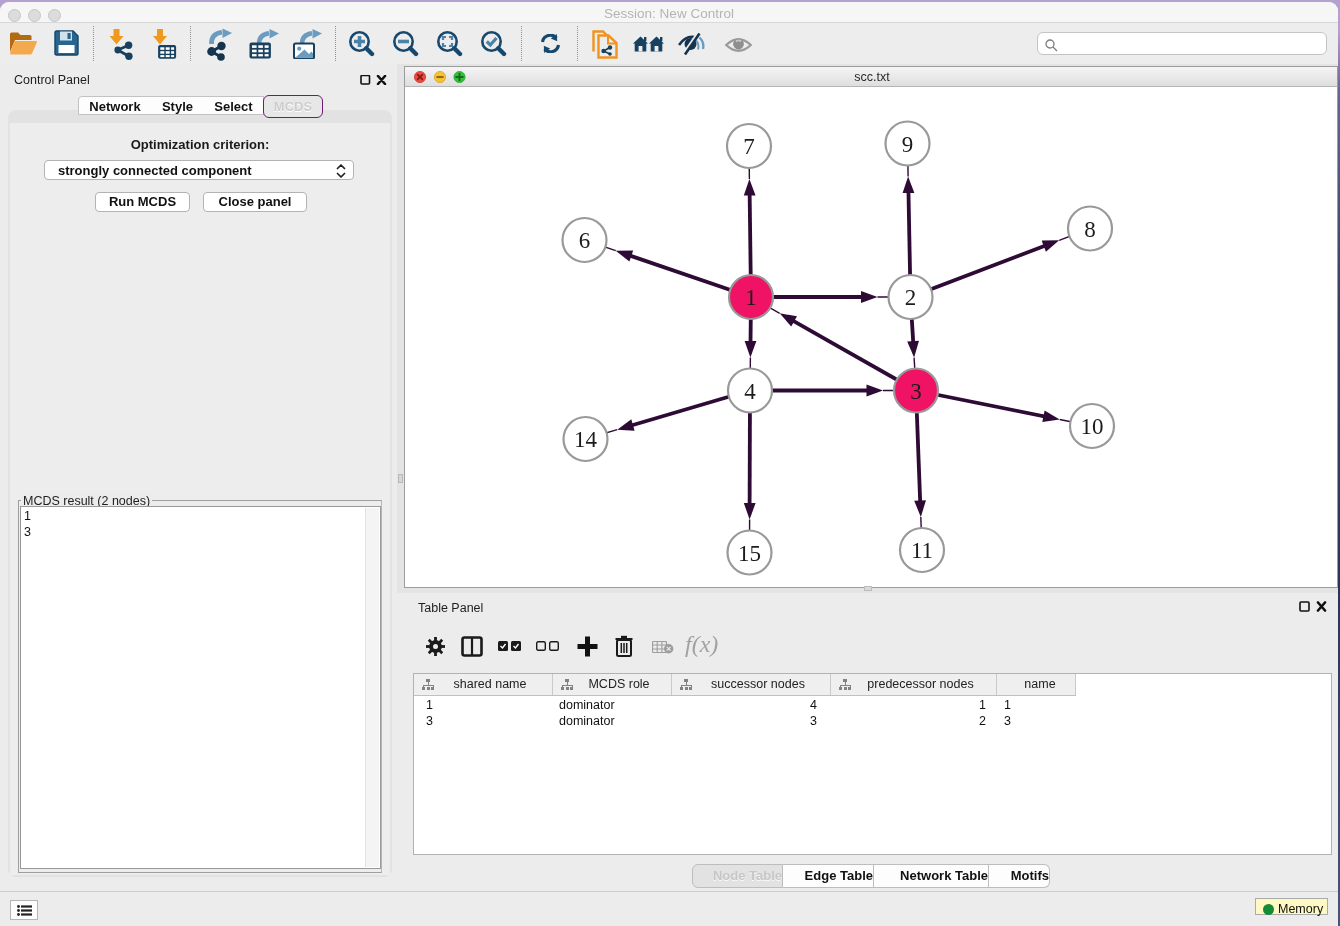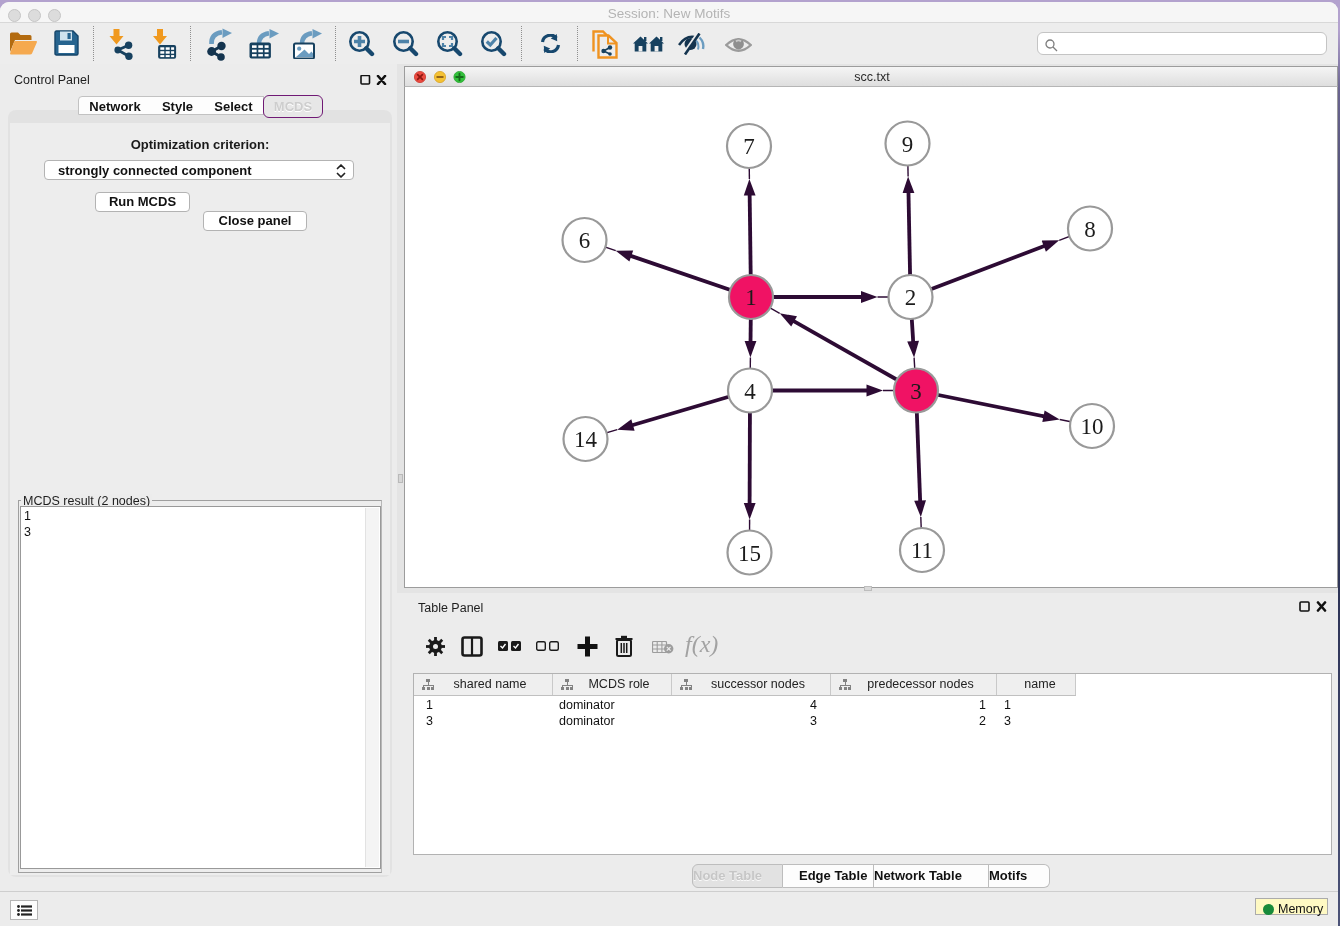--- a/index.html
+++ b/index.html
@@ -38,21 +38,21 @@
 #nettitle{position:absolute;left:404px;top:66px;width:934px;height:21px;
  background:linear-gradient(180deg,#f5f5f5,#dedede);border:1px solid #9c9c9c;
  border-bottom:1px solid #b5b5b5;box-sizing:border-box;}
 
 #tpanel{position:absolute;left:397px;top:593px;width:941px;height:298px;background:#ececec;}
 #tptitle{position:absolute;left:21px;top:8px;font-size:12.5px;color:#1e1e1e;}
 #tptable{position:absolute;left:16px;top:80px;width:919px;height:182px;
  background:#fff;border:1px solid #b2b2b2;box-sizing:border-box;}
 .btab{position:absolute;top:271px;height:24px;background:#fdfdfd;
  border:1px solid #bdbdbd;box-sizing:border-box;font-size:13px;font-weight:bold;color:#111;
- text-align:left;line-height:22px;}
+ text-align:right;line-height:22px;}
 
 #statusbar{position:absolute;left:0;top:891px;width:1338px;height:35px;
  background:#ececec;border-top:1px solid #cecece;}
 .thdr{position:absolute;top:0;height:21px;box-sizing:border-box;
  border-left:1px solid #c9c9c9;font-size:12.5px;color:#222;text-align:center;
  line-height:21px;padding-left:14px;}
 .thdr:first-child{border-left:none;}
 .thdr::before{content:"";position:absolute;left:8px;top:5px;width:12px;height:11px;
  background:
   linear-gradient(#828282,#828282) 4px 0/4px 3px no-repeat,
@@ -69,21 +69,21 @@
 </style>
 </head>
 <body>
 <div id="desktop"></div>
 <div id="appwin"></div>
 <div id="titlebar">
   <div class="tl" style="left:8px;"></div>
   <div class="tl" style="left:28px;"></div>
   <div class="tl" style="left:48px;"></div>
 </div>
-<div id="apptitle">Session: New Motifs</div>
+<div id="apptitle">Session: New Control</div>
 <div id="toolbar"></div>
 <div id="icons">
   <div class="tsep" style="left:93px;"></div>
   <div class="tsep" style="left:190px;"></div>
   <div class="tsep" style="left:335px;"></div>
   <div class="tsep" style="left:521px;"></div>
   <div class="tsep" style="left:577px;"></div>
 
   <svg class="abs" style="left:9px;top:31px;" width="28" height="25" viewBox="0 0 28 25">
     <path d="M1 3 Q1 1.5 2.5 1.5 L9 1.5 L11.5 4 L21 4 Q22.5 4 22.5 5.5 L22.5 9 L6 9 L1 21 Z" fill="#b36b10"></path>
@@ -248,21 +248,21 @@
   <div class="tab" style="left:263px;width:60px;top:31px;height:23px;background:#e7e7e7;border:1px solid #701a75;border-radius:6px;color:#cdcdcd;text-shadow:0 1px 0 #fff;line-height:21px;">MCDS</div>
   <div class="abs" style="left:8px;top:73px;width:384px;text-align:center;font-size:13px;font-weight:bold;color:#1a1a1a;">Optimization criterion:</div>
   <div class="abs" style="left:44px;top:96px;width:310px;height:20px;background:#fff;border:1px solid #b3b3b3;border-radius:4px;box-sizing:border-box;">
     <div class="abs" style="left:13px;top:2px;font-size:13px;font-weight:bold;color:#111;">strongly connected component</div>
     <svg class="abs" style="right:7px;top:3px;" width="10" height="14" viewBox="0 0 10 14">
       <path d="M1.5 4.5 L5 1 L8.5 4.5" fill="none" stroke="#222" stroke-width="1.7" stroke-linecap="round" stroke-linejoin="round"></path>
       <path d="M1.5 9.5 L5 13 L8.5 9.5" fill="none" stroke="#222" stroke-width="1.7" stroke-linecap="round" stroke-linejoin="round"></path>
     </svg>
   </div>
   <div class="abs" style="left:95px;top:128px;width:95px;height:20px;background:#fff;border:1px solid #b3b3b3;border-radius:4px;box-sizing:border-box;text-align:center;font-size:13px;font-weight:bold;color:#111;line-height:18px;">Run MCDS</div>
-  <div class="abs" style="left:203px;top:128px;width:104px;height:20px;background:#fff;border:1px solid #b3b3b3;border-radius:4px;box-sizing:border-box;text-align:center;font-size:13px;font-weight:bold;color:#111;line-height:18px;margin-top:19px;">Close panel</div>
+  <div class="abs" style="left:203px;top:128px;width:104px;height:20px;background:#fff;border:1px solid #b3b3b3;border-radius:4px;box-sizing:border-box;text-align:center;font-size:13px;font-weight:bold;color:#111;line-height:18px;">Close panel</div>
 
   <div class="abs" style="left:18px;top:436px;width:364px;height:373px;border:1px solid #9f9f9f;border-right:1px solid #b7b7b7;box-sizing:border-box;"></div>
   <div class="abs" style="left:21px;top:430px;background:#ececec;padding:0 2px;font-size:12.5px;color:#1e1e1e;">MCDS result (2 nodes)</div>
   <div class="abs" style="left:20px;top:442px;width:361px;height:363px;background:#fff;border:1px solid #999;box-sizing:border-box;">
     <div class="abs" style="left:3px;top:1px;font-size:12.5px;color:#111;line-height:16px;">1<br>3</div>
     <div class="abs" style="right:1px;top:1px;width:13px;height:359px;background:#f4f4f4;border-left:1px solid #e2e2e2;"></div>
   </div>
 </div>
 <div id="deskpane"></div>
 <div id="netwin"></div>

